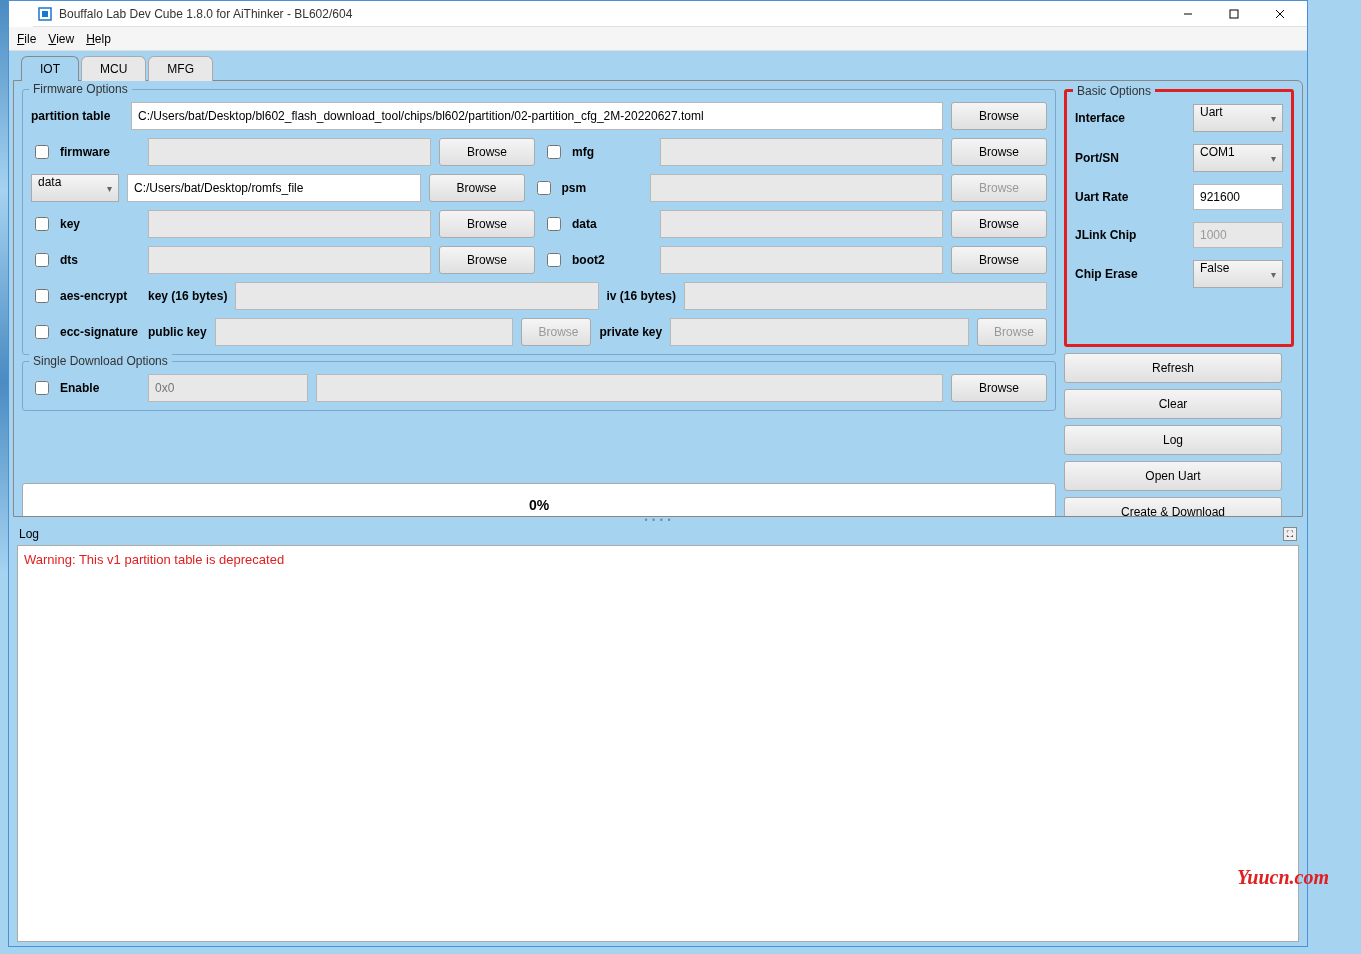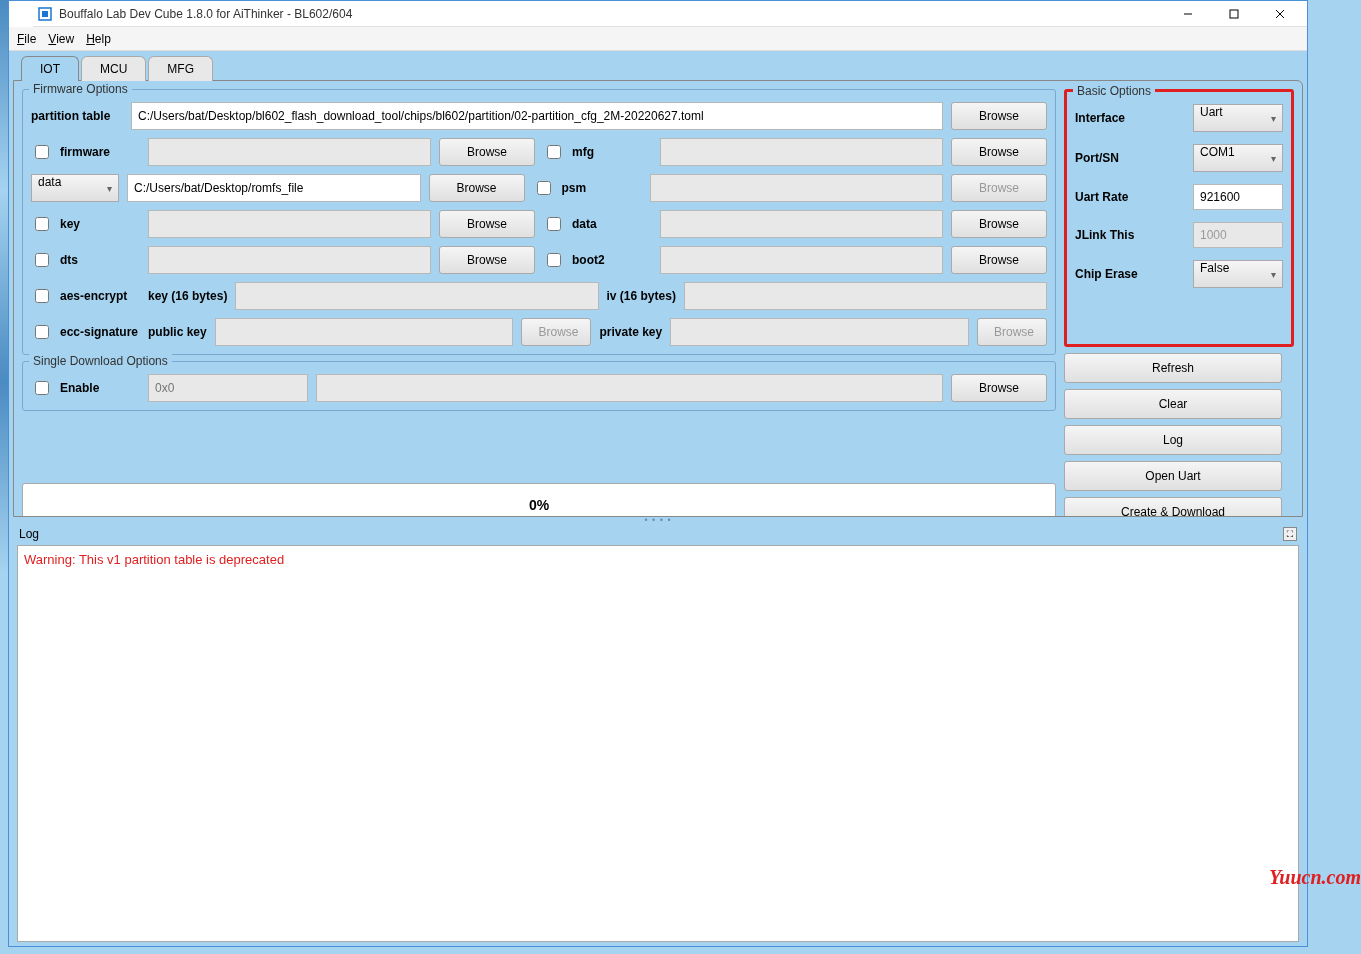--- a/index.html
+++ b/index.html
@@ -41,21 +41,21 @@
 .basic-row { display: flex; align-items: center; justify-content: space-between; margin-bottom: 12px; font-size: 12px; }
 .basic-lbl { font-weight: bold; }
 .basic-input { width: 90px; height: 26px; border: 1px solid #b8b8b8; padding: 0 6px; font-size: 12px; background: #fff; }
 .basic-input.dis { background: #e8e8e8; color: #999; }
 .progress { height: 44px; background: #fff; border: 1px solid #aaa; border-radius: 3px; display: flex; align-items: center; justify-content: center; font-size: 14px; font-weight: bold; margin-top: auto; }
 .splitter { height: 6px; background: #a5d3f0; display: flex; align-items: center; justify-content: center; cursor: ns-resize; }
 .splitter-dots { color: #6a8fb0; font-size: 9px; letter-spacing: 1px; }
 .log-section { padding: 0 4px 4px 4px; display: flex; flex-direction: column; flex: 1; }
 .log-label { font-size: 12px; padding: 4px 2px; display: flex; justify-content: space-between; align-items: center; }
 .log-box { flex: 1; background: #fff; border: 1px solid #aaa; padding: 6px; font-family: "Consolas", monospace; font-size: 13px; color: #e02020; overflow: auto; }
-.watermark { position: absolute; right: 0; bottom: 65px; color: #e02020; font-size: 20px; font-style: italic; font-weight: bold; font-family: "Times New Roman", serif; }
+.watermark { position: absolute; right: 32px; bottom: 65px; color: #e02020; font-size: 20px; font-style: italic; font-weight: bold; font-family: "Times New Roman", serif; }
 .expand-icon { width: 14px; height: 14px; border: 1px solid #888; display: inline-flex; align-items: center; justify-content: center; font-size: 9px; cursor: pointer; background: #f0f0f0; }
 </style>
 </head>
 <body>
 
 <div class="left-edge"></div>
 
 <div class="window">
 
   <div class="titlebar">
@@ -200,21 +200,21 @@
             </div>
             <div class="basic-row">
               <span class="basic-lbl">Port/SN</span>
               <div class="sel"><span>COM1</span></div>
             </div>
             <div class="basic-row">
               <span class="basic-lbl">Uart Rate</span>
               <input class="basic-input" value="921600" style="">
             </div>
             <div class="basic-row">
-              <span class="basic-lbl">JLink This</span>
+              <span class="basic-lbl">JLink Chip</span>
               <input class="basic-input dis" disabled="" value="1000" style="">
             </div>
             <div class="basic-row">
               <span class="basic-lbl">Chip Erase</span>
               <div class="sel"><span>False</span></div>
             </div>
           </div>
 
           <button class="btn btn-side">Refresh</button>
           <button class="btn btn-side">Clear</button>

